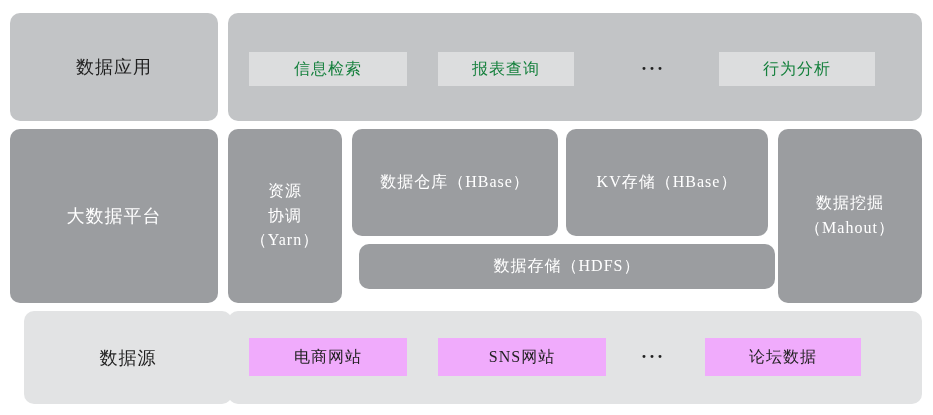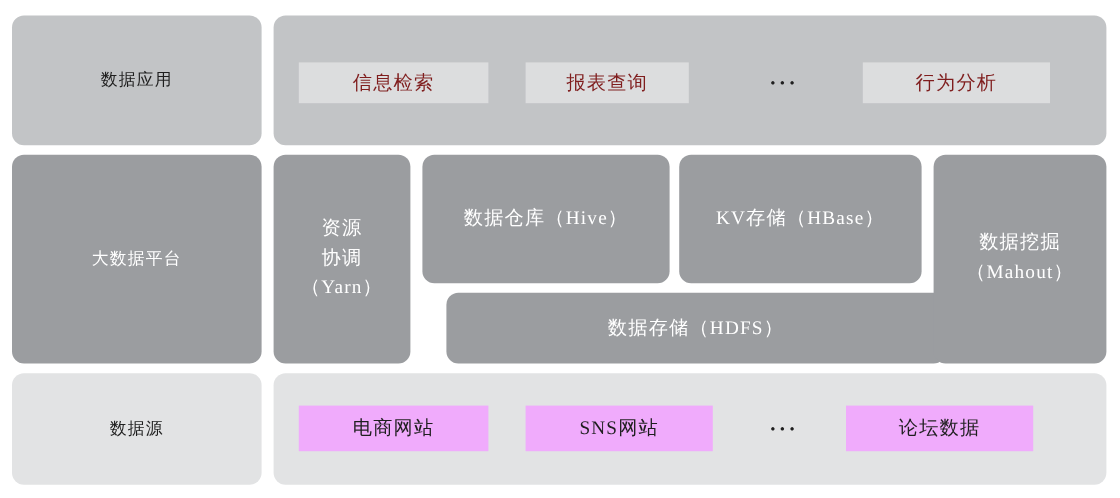--- a/index.html
+++ b/index.html
@@ -23,34 +23,34 @@
     align-items: center;
     justify-content: center;
     text-align: center;
     box-sizing: border-box;
   }
   .row1-bg { background: #c2c4c6; }
   .row2-bg { background: #9b9da0; color: #ffffff; }
   .row3-bg { background: #e2e3e4; }
 
   .layer-label {
-    font-size: 14px;
+    font-size: 18px;
     letter-spacing: 1px;
     font-family: Liberation Mono, monospace;
   }
   .chip {
     position: absolute;
     display: flex;
     align-items: center;
     justify-content: center;
     font-size: 16px;
     letter-spacing: 1px;
     border-radius: 0;
   }
-  .chip-row1 { background: #dcddde; color: #7f1d1d; }
+  .chip-row1 { background: #dcddde; color: #15803d; }
   .chip-row3 { background: #f0abfc; color: #1f1f1f; }
   .ellipsis {
     position: absolute;
     display: flex;
     align-items: center;
     justify-content: center;
     font-size: 18px;
     letter-spacing: 2px;
     color: #1f1f1f;
     font-weight: bold;
@@ -93,47 +93,47 @@
 
   <div class="box row2-bg mid-box" style="left:228px; top:129px; width:114px; height:174px;">
     <span class="multiline">
       <span>资源</span>
       <span>协调</span>
       <span>（Yarn）</span>
     </span>
   </div>
 
   <div class="box row2-bg mid-box" style="left:352px; top:129px; width:206px; height:107px;">
-    <span>数据仓库（Hive）</span>
+    <span>数据仓库（HBase）</span>
   </div>
 
   <div class="box row2-bg mid-box" style="left:566px; top:129px; width:202px; height:107px;">
     <span>KV存储（HBase）</span>
   </div>
 
-  <div class="box row2-bg mid-box" style="left:372px; top:244px; width:416px; height:59px;">
+  <div class="box row2-bg mid-box" style="left:359px; top:244px; width:416px; height:45px;">
     <span>数据存储（HDFS）</span>
   </div>
 
   <div class="box row2-bg mid-box" style="left:778px; top:129px; width:144px; height:174px;">
     <span class="multiline">
       <span>数据挖掘</span>
       <span>（Mahout）</span>
     </span>
   </div>
 
-  <div class="box row3-bg layer-label" style="left:10px; top:311px; width:208px; height:93px;">
+  <div class="box row3-bg layer-label" style="left:24px; top:311px; width:208px; height:93px;">
     <span>数据源</span>
   </div>
 
   <div class="box row3-bg" style="left:228px; top:311px; width:694px; height:93px;">
     <div class="chip chip-row3" style="left:21px; top:27px; width:158px; height:38px;">
       <span>电商网站</span>
     </div>
-    <div class="chip chip-row3" style="left:210px; top:27px; width:156px; height:38px;">
+    <div class="chip chip-row3" style="left:210px; top:27px; width:168px; height:38px;">
       <span>SNS网站</span>
     </div>
     <div class="ellipsis" style="left:380px; top:27px; width:90px; height:38px;">···</div>
     <div class="chip chip-row3" style="left:477px; top:27px; width:156px; height:38px;">
       <span>论坛数据</span>
     </div>
   </div>
 
 </div>
 

